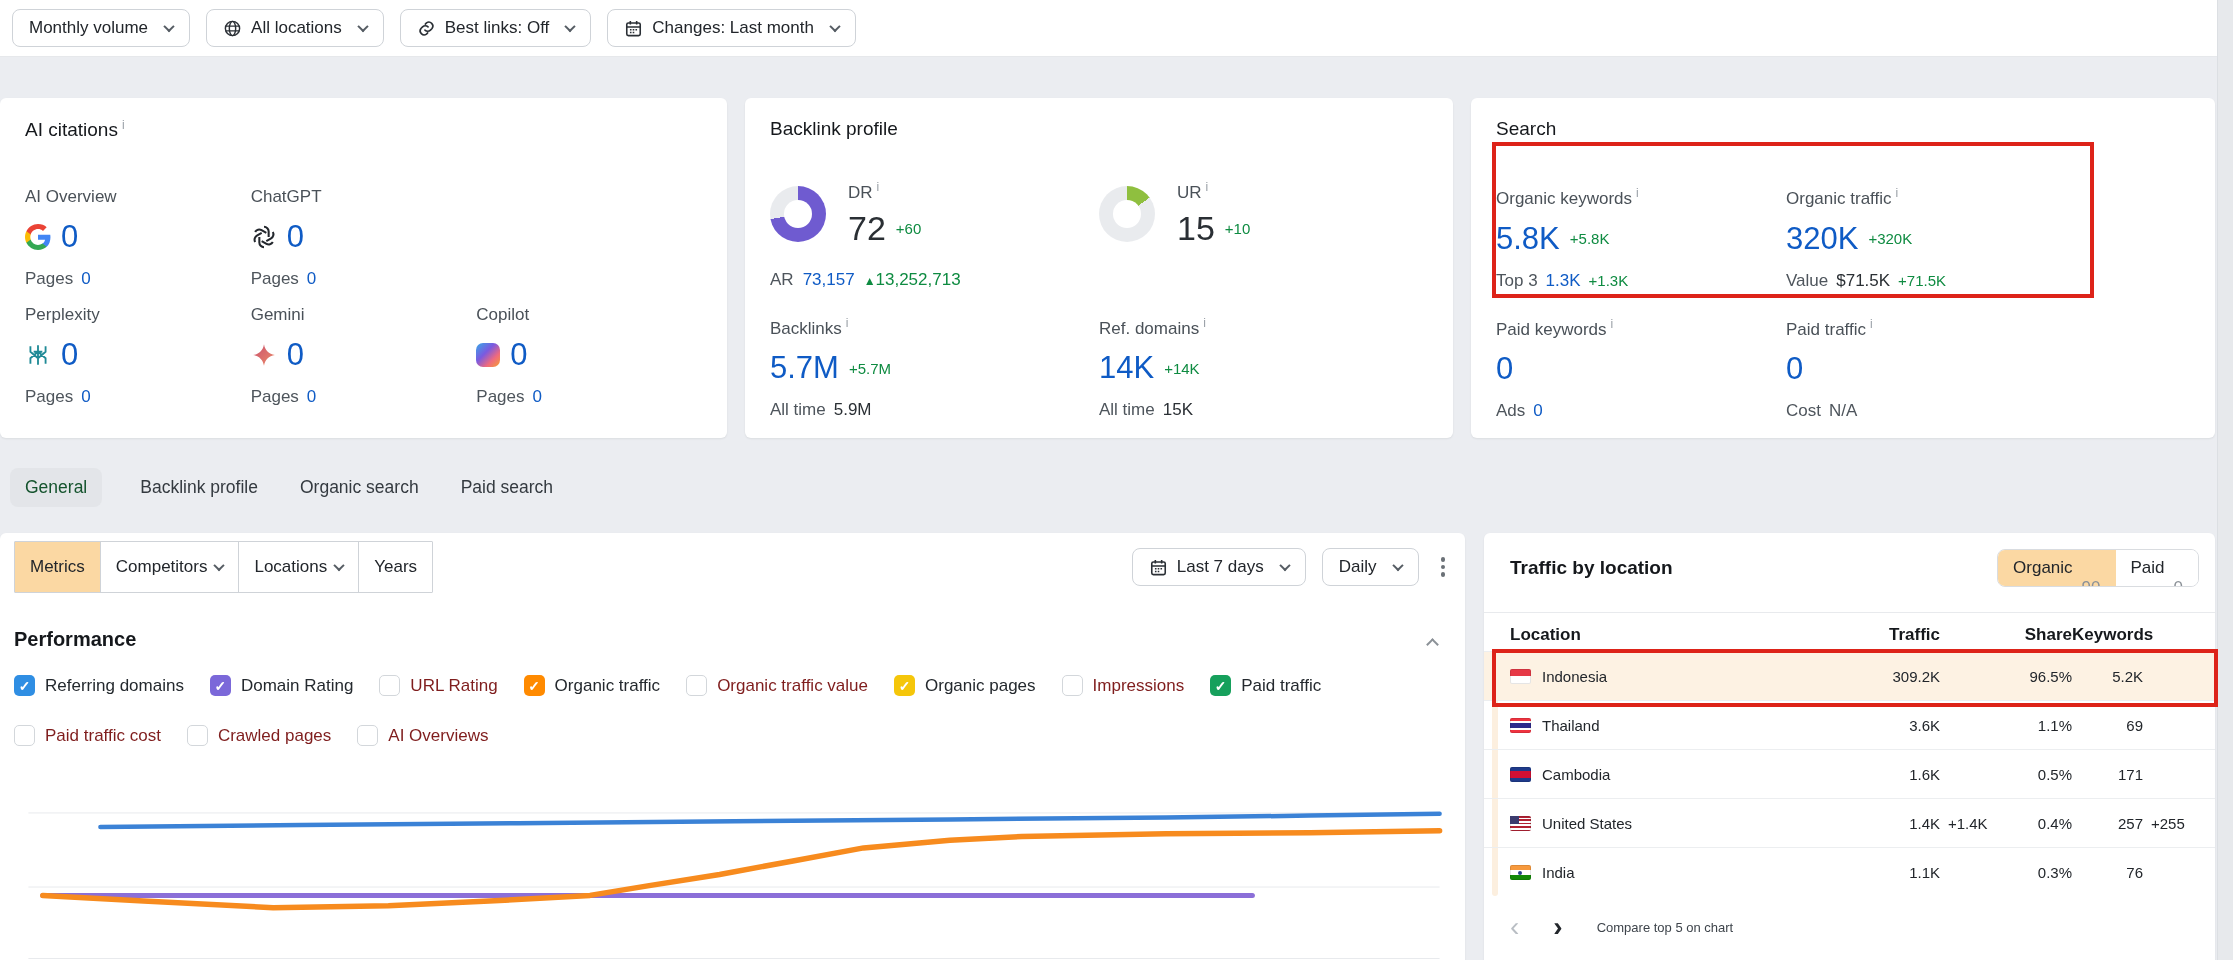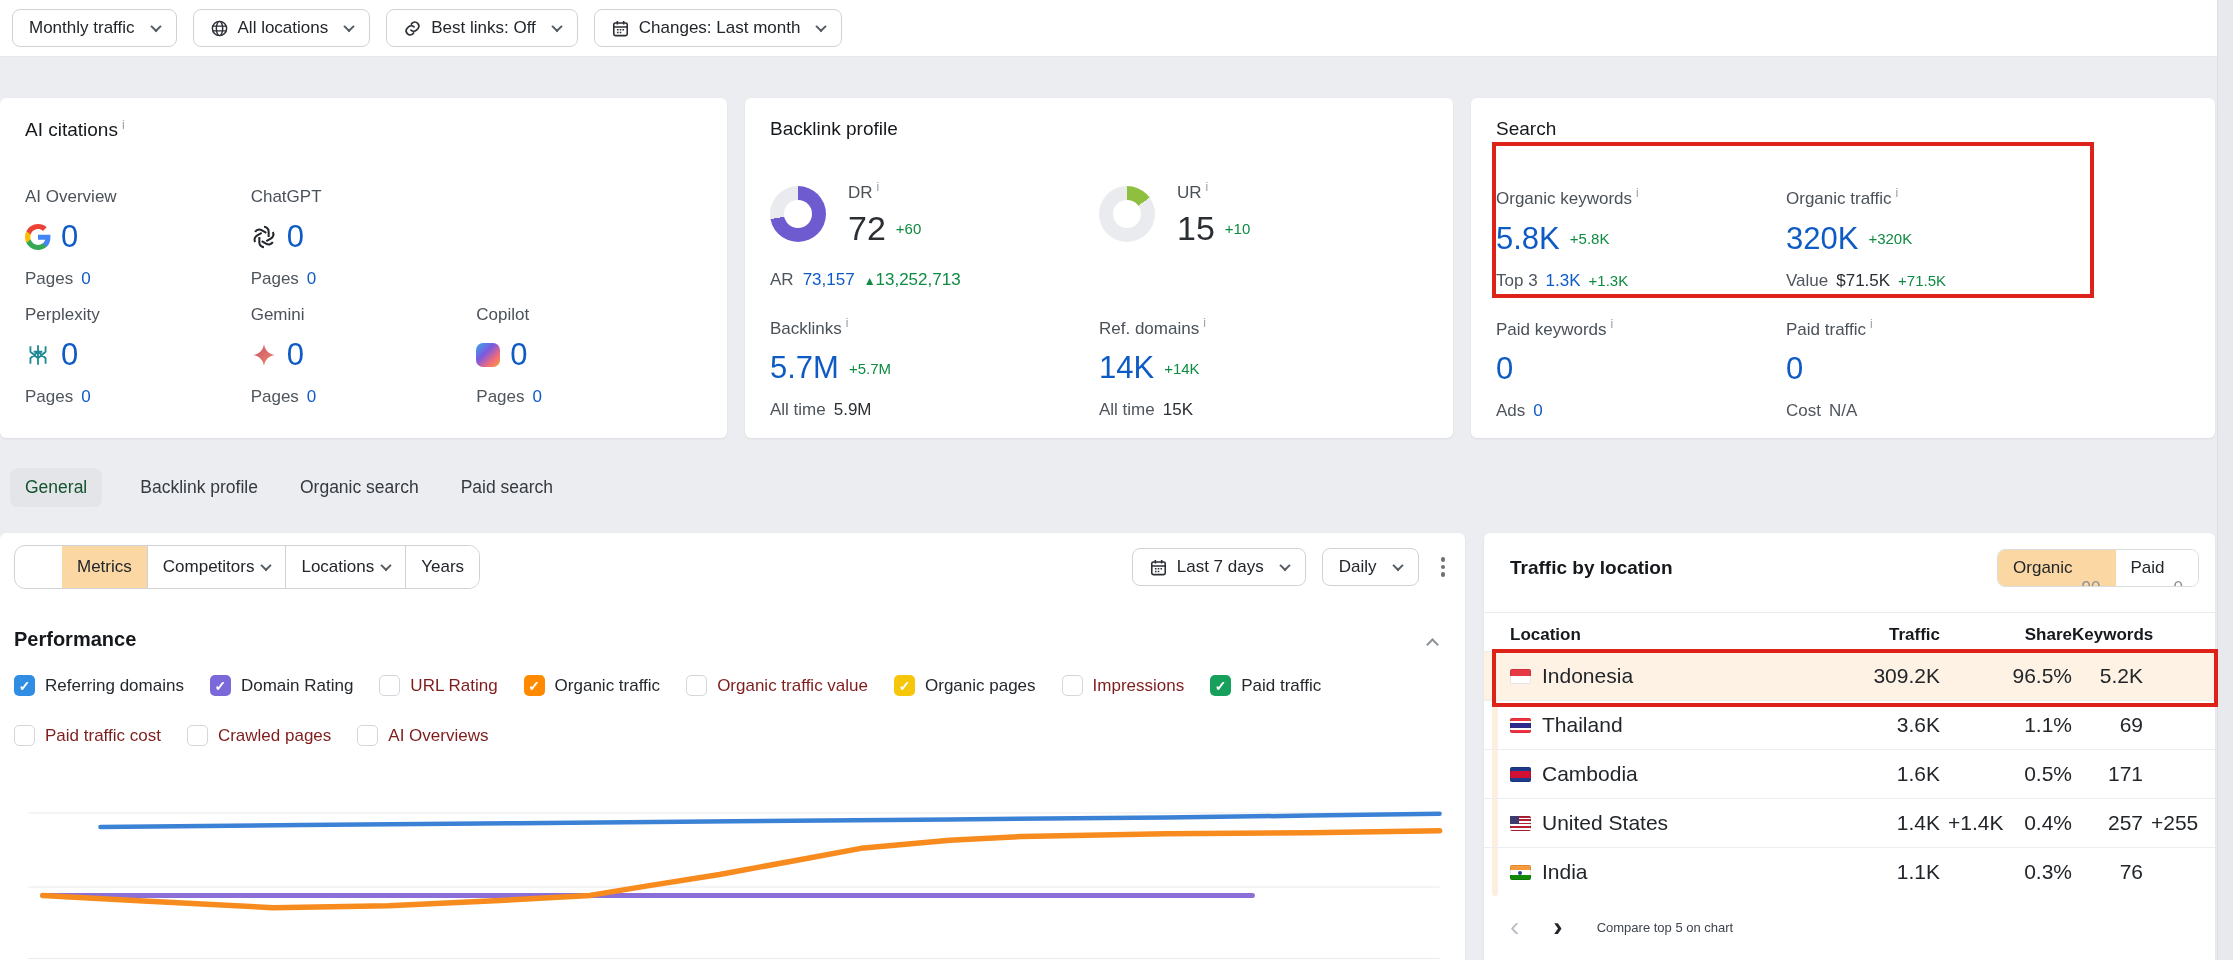--- a/index.html
+++ b/index.html
@@ -60,21 +60,21 @@
   .tab { font-size:17.5px; color:#343a40; padding:9px 4px; cursor:pointer; white-space:nowrap; }
   .tab.active { background:#e3e5e9; border-radius:8px; padding:9px 15px; color:#14532d; }
 
   
   .panel { position:absolute; top:533px; background:#fff; border-radius:6px 6px 0 0; box-shadow:0 1px 2px rgba(26,34,44,.08); }
   .panel-left { left:0; width:1465px; height:427px; }
   .panel-right { left:1484px; width:731px; height:427px; }
 
   
   .controls { position:absolute; left:14px; top:15px; right:14px; height:38px; display:flex; align-items:center; }
-  .seg-group { display:flex; border:1px solid #cfd3d8; border-radius:11px; overflow:hidden; height:44px;padding-left:47px; }
+  .seg-group { display:flex; border:1px solid #cfd3d8; border-radius:1px; overflow:hidden; height:52px; }
   .seg { display:flex; align-items:center; padding:0 15px; font-size:17px; color:#22262b; background:#fff; border-left:1px solid #cfd3d8; cursor:pointer; }
   .seg:first-child { border-left:none; }
   .seg.active { background:#fbd8a3; }
   .controls-right { margin-left:auto; display:flex; align-items:center; gap:16px; }
   .kebab { display:flex; flex-direction:column; gap:3px; padding:6px; cursor:pointer; }
   .kebab i { width:4.5px; height:4.5px; border-radius:50%; background:#6b7177; }
 
   .perf-title { position:absolute; left:14px; top:95px; font-size:20px; font-weight:700; color:#15181c; }
   .collapse-btn { position:absolute; right:28px; top:102px; cursor:pointer; }
 
@@ -100,21 +100,21 @@
   .tl-divider { position:absolute; left:0; right:0; top:79px; border-top:1px solid #e8eaed; }
   .tl-colhead { position:absolute; left:0; right:0; top:86px; height:32px; }
   .tl-grid { display:grid; grid-template-columns:1fr 110px 132px 71px; align-items:center; padding-left:26px; padding-right:72px; height:100%; }
   .tl-colhead .tl-grid span { font-size:17px; font-weight:700; color:#15181c; }
   .col-r { text-align:right; }
   .tl-rows { position:absolute; left:0; right:0; top:118px; }
   .row-strip { position:absolute; left:8px; top:0; bottom:0; width:6px; background:#fcefdf; border-radius:3px; }
   .tl-row { height:49px; border-top:1px solid #eceef0; position:relative; }
   .tl-row:first-child { height:56px; border-top:none; }
   .tl-row.hl { background:#fdf2e3; }
-  .tl-row .tl-grid span { font-size:21px; color:#22262b; }
+  .tl-row .tl-grid span { font-size:15px; color:#22262b; }
   .country { display:flex; align-items:center; gap:11px; }
   .cellwrap { position:relative; text-align:right; }
   .cell-delta { position:absolute; left:calc(100% + 8px); top:50%; transform:translateY(-50%); font-size:15px; }
   .flag { width:21px; height:15px; border-radius:2px; box-shadow:inset 0 0 0 1px rgba(0,0,0,.10); flex:0 0 auto; position:relative; }
   .flag-id { background:linear-gradient(#e63946 0 50%, #fff 50%); }
   .flag-th { background:linear-gradient(#ef3340 0 17%, #fff 17% 33%, #2d2a8c 33% 67%, #fff 67% 83%, #ef3340 83%); }
   .flag-kh { background:linear-gradient(#1e3a8a 0 27%, #d21034 27% 73%, #1e3a8a 73%); }
   .flag-us { background:repeating-linear-gradient(#b22234 0 1.7px, #fff 1.7px 3.4px); }
   .flag-us::after { content:""; position:absolute; left:0; top:0; width:9px; height:8px; background:#3c3b6e; }
   .flag-in { background:linear-gradient(#f7993d 0 33%, #fff 33% 67%, #128807 67%); }
@@ -131,21 +131,21 @@
   .annot-search { left:1492px; top:142px; width:602px; height:156px; }
   .annot-row { left:1492px; top:649px; width:726px; height:58px; }
 
   .scroll-strip { position:absolute; right:0; top:0; width:16px; height:960px; background:#e7e9ec; border-left:1px solid #dcdfe3; }
 </style>
 </head>
 <body>
 
 <div class="topbar">
   <button class="tb-btn">
-    <span>Monthly traffic</span>
+    <span>Monthly volume</span>
     <span class="chev"></span>
   </button>
   <button class="tb-btn">
     <svg viewBox="0 0 24 24" fill="none" stroke="#2a2f35" stroke-width="1.8">
         <circle cx="12" cy="12" r="9"></circle>
         <ellipse cx="12" cy="12" rx="4" ry="9"></ellipse>
         <path d="M3.5 9h17M3.5 15h17"></path>
       </svg>
     <span>All locations</span>
     <span class="chev"></span>

